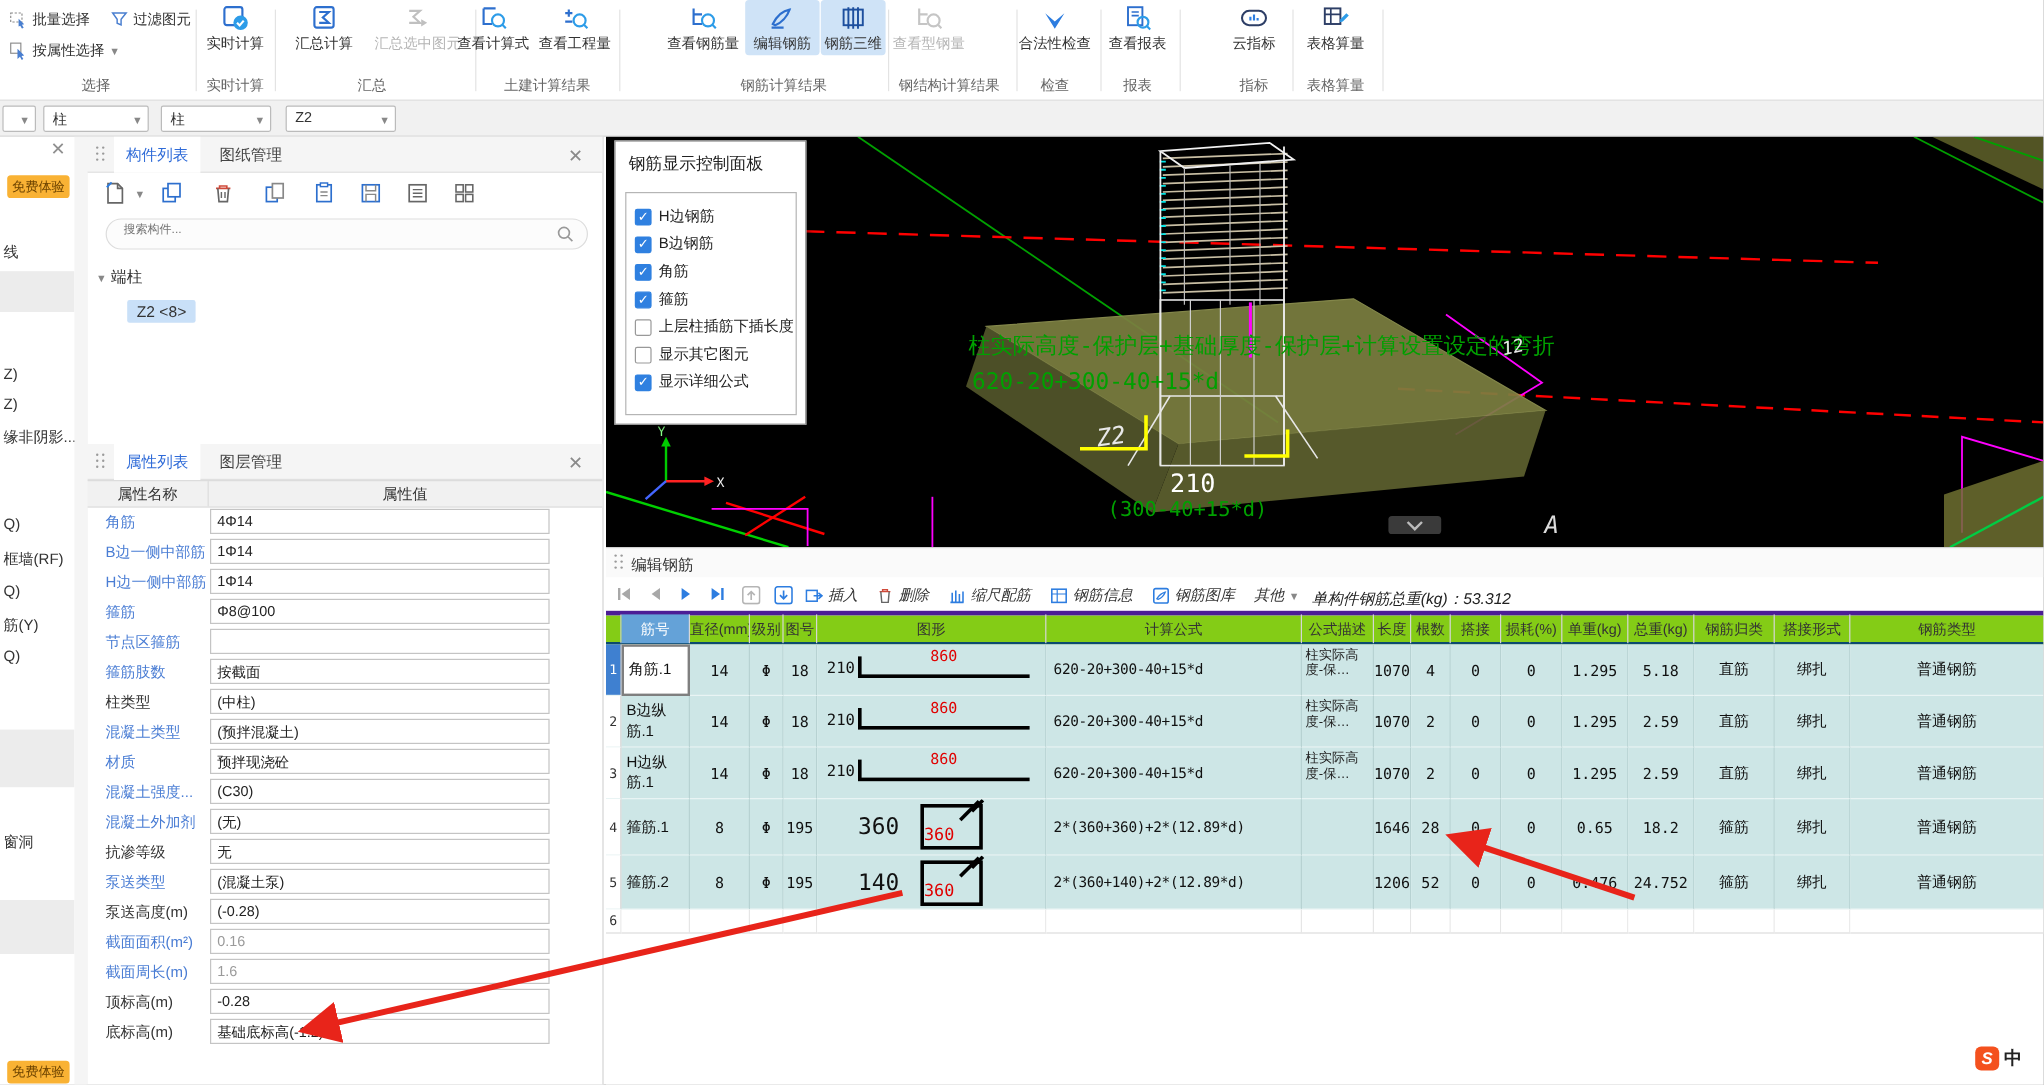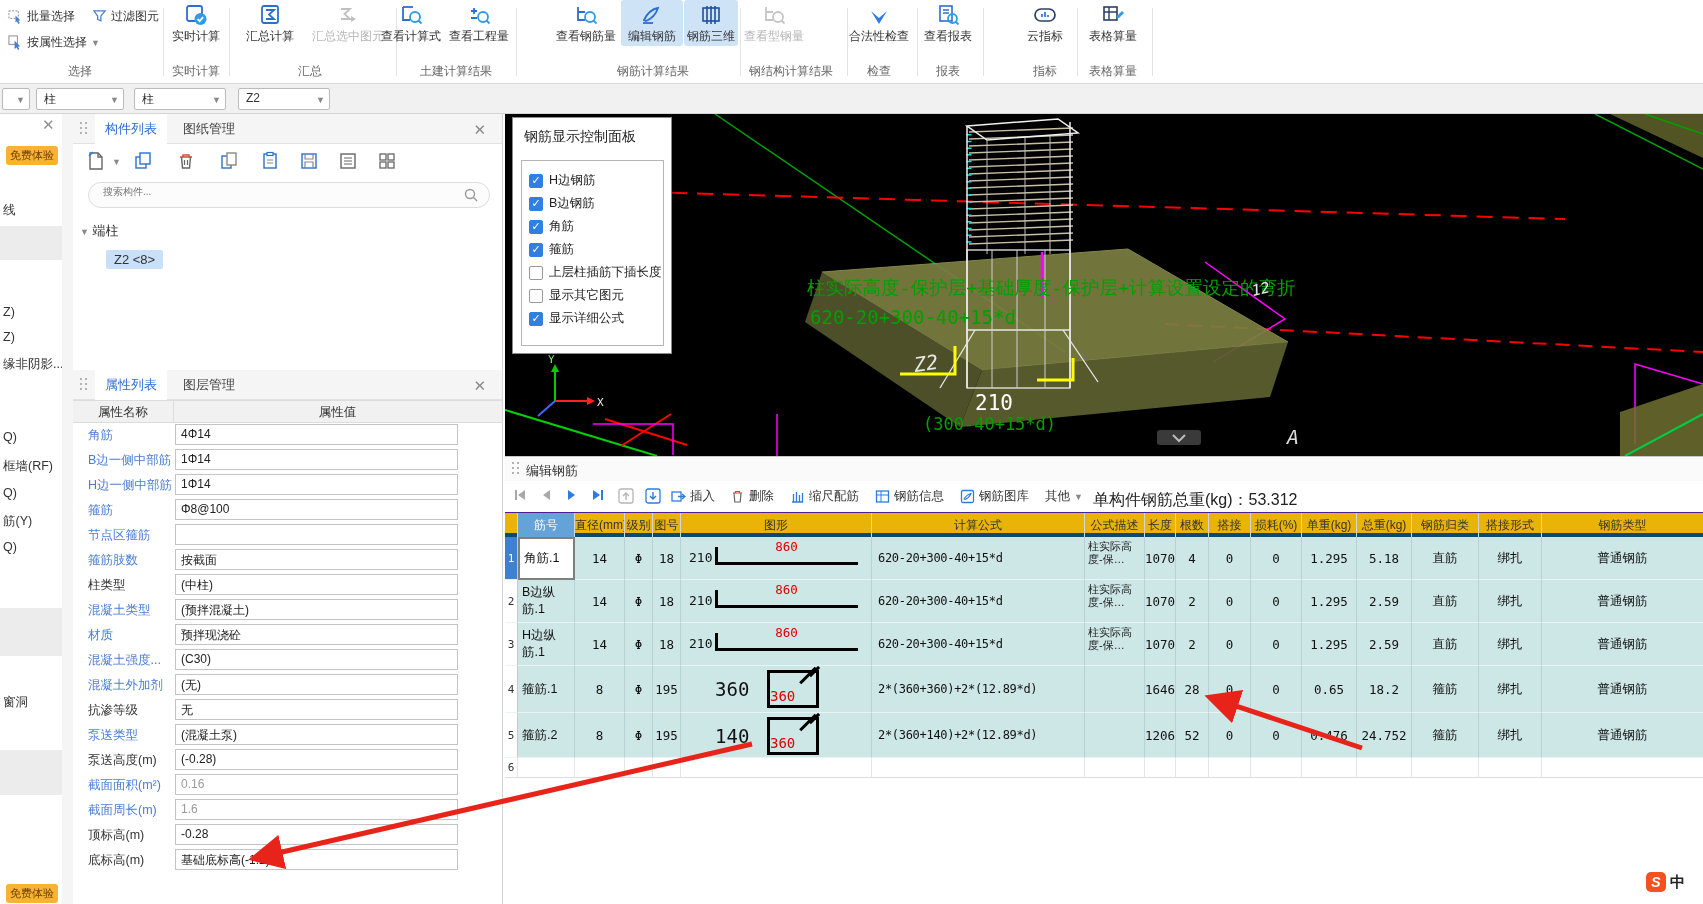--- a/index.html
+++ b/index.html
@@ -76,26 +76,26 @@
   .cb{ display:flex; align-items:center; gap:6px; height:23px; }
   .cb .box{ width:14px; height:14px; border:1px solid #999; background:#fff; border-radius:2px; position:relative; flex:0 0 14px; }
   .cb .box.true{ background:#2f80e0; border-color:#2f80e0; }
   .cb .box.true::after{ content:"✓"; position:absolute; left:1.5px; top:-1px; color:#fff; font-size:11px; font-weight:bold; }
   .cb .cb-label{ font-size:12.5px; color:#222; white-space:nowrap; }
 
   
   .editpanel{ position:absolute; left:505px; top:456px; width:1198px; height:448px; background:#fff; border-top:1px solid #c9c9c9; }
   .ephead{ position:relative; height:24px; background:#fafafa; }
   .ephead .eptitle{ position:absolute; left:21px; top:5px; font-size:13px; color:#333; }
-  .eptoolbar{ position:relative; height:32px; border-bottom:1px solid #4c1d95; }
+  .eptoolbar{ position:relative; height:32px; border-bottom:4px solid #4c1d95;font-style:italic; }
   .tbtn{ position:absolute; top:7px; display:flex; align-items:center; gap:4px; font-size:12.5px; color:#333; white-space:nowrap; }
   .tbtn.dis{ color:#b5b5b5; }
-  .tot{ position:absolute; left:588px; top:9px; font-size:16px; color:#222; }
-
-  .thead{ position:relative; height:24px; display:flex; background:#eab308; border-bottom:4px solid #0c4a6e; font-size:12px; color:#333; }
+  .tot{ position:absolute; left:588px; top:9px; font-size:13px; color:#222; }
+
+  .thead{ position:relative; height:24px; display:flex; background:#84cc16; border-bottom:2px solid #0c4a6e; font-size:12px; color:#333;align-items:center; }
   .hcell{ height:24px; line-height:24px; text-align:center; border-right:1px solid #d6d6d6; overflow:hidden; white-space:nowrap; }
   .hcell.hblue{ background:#64a2d8; color:#fff; }
 
   .trows > div{ display:flex; }
   .trows > div:nth-of-type(1),.trows > div:nth-of-type(2),.trows > div:nth-of-type(3){ height:43px; }
   .trows > div:nth-of-type(4){ height:47px; }
   .trows > div:nth-of-type(5){ height:45px; }
   .trows > div:nth-of-type(6){ height:20px; }
   .cell{ position:relative; height:100%; border-right:1px solid #b7d2d2; border-bottom:1px solid #e9f4f4; overflow:hidden;
          font-family:"DejaVu Sans Mono",monospace; font-size:12.5px; color:#111;

